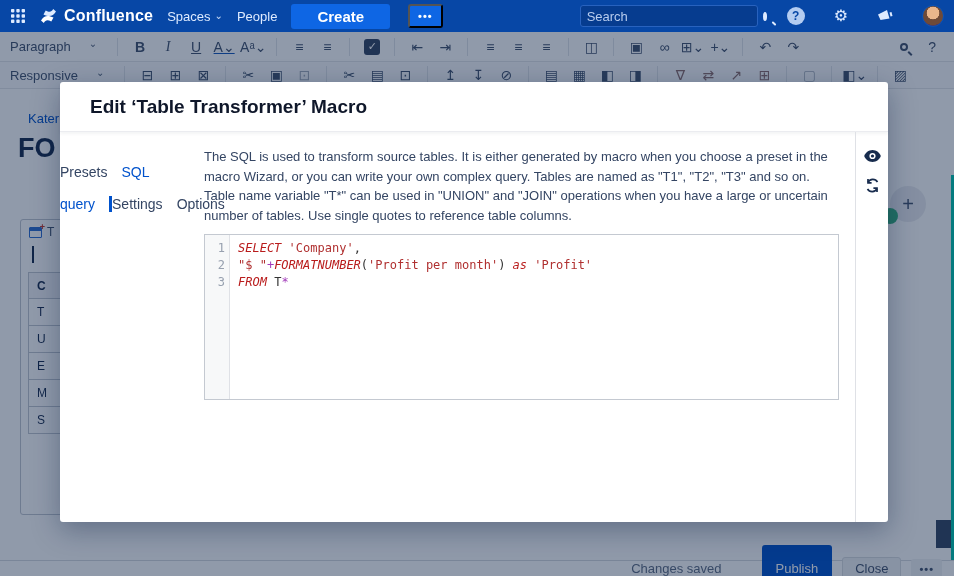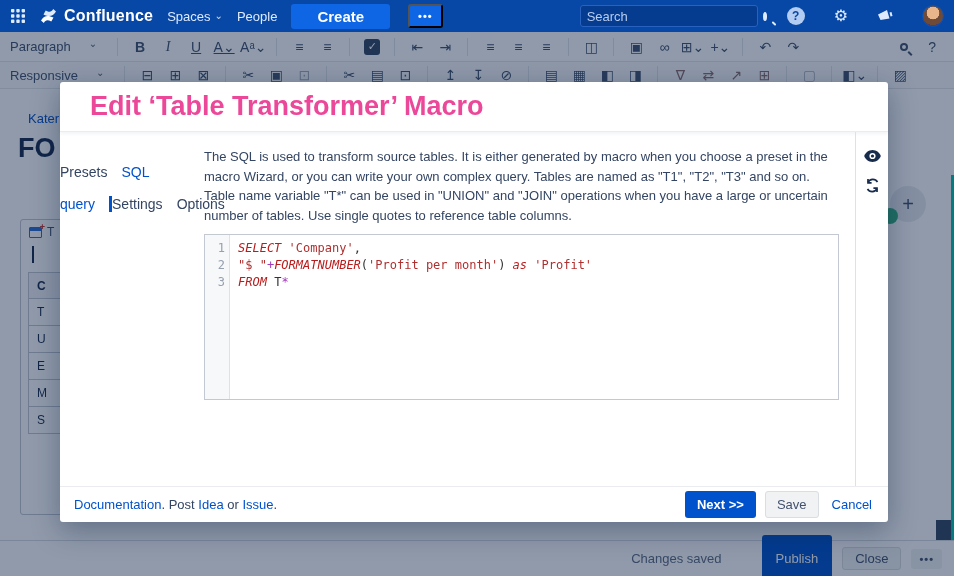--- a/index.html
+++ b/index.html
@@ -53,33 +53,33 @@
   .bg-table { position:absolute; left:7px; top:52px; width:60px; }
   .bg-cell { height:27px; border:1px solid #C1C7D0; border-top:none; background:#fff; font-size:12px; color:#172B4D; display:flex; align-items:center; padding-left:8px; cursor:text; }
   .bg-cell:first-child { border-top:1px solid #C1C7D0; background:#F4F5F7; font-weight:bold; }
 
   .plus-fab { position:absolute; left:890px; top:97px; width:36px; height:36px; border-radius:50%; background:#EBECF0; color:#42526E; font-size:20px; display:flex; align-items:center; justify-content:center; cursor:pointer; }
   .green-dot { position:absolute; left:882px; top:119px; width:16px; height:16px; border-radius:50%; background:#36B37E; }
   .teal-strip { position:absolute; right:0; top:86px; width:3px; height:490px; background:#00C7B1; }
   .corner-dark { position:absolute; right:3px; bottom:0; width:15px; height:28px; background:#344563; }
 
   
-  .bottombar { position:absolute; left:0; bottom:0; width:954px; height:36px; background:#FFFFFF; border-top:1px solid #D8DBE0; display:flex; align-items:center; justify-content:flex-end; gap:10px; padding-right:12px; }
+  .bottombar { position:absolute; left:0; bottom:0; width:954px; height:16px; background:#FFFFFF; border-top:1px solid #D8DBE0; display:flex; align-items:center; justify-content:flex-end; gap:10px; padding-right:12px; }
   .status-text { font-size:13px; color:#5E6C84; margin-right:30px; }
   .btn-publish { background:#0052CC; color:#fff; border:none; border-radius:3px; font-size:13px; padding:16px 14px; cursor:pointer; }
   .btn-close { background:#F1F2F4; color:#42526E; border:1px solid #D9DCE1; border-radius:3px; font-size:13px; padding:3px 12px; cursor:pointer; }
   .btn-barmore { background:#F1F2F4; color:#42526E; border:none; border-radius:3px; font-size:11px; font-weight:bold; padding:4px 8px; letter-spacing:1px; cursor:pointer; }
 
   
   .overlay { position:absolute; top:32px; left:0; width:954px; height:544px; background:rgba(9,30,66,0.45); z-index:50; }
 
   
   .modal { position:absolute; left:60px; top:82px; width:828px; height:440px; background:#fff; border-radius:3px; box-shadow:0 8px 28px rgba(9,30,66,.35); z-index:100; display:flex; flex-direction:column; }
   .m-head { height:50px; display:flex; align-items:center; padding-left:30px; border-bottom:1px solid #EBECF0; box-shadow:0 2px 3px rgba(9,30,66,.05); }
-  .m-title { font-size:27px; font-weight:600; color:#ec4899; }
+  .m-title { font-size:19px; font-weight:600; color:#0f172a; }
   .m-body { flex:1; display:flex; min-height:0; }
   .m-side { width:127px; padding-top:24px; }
   .m-tab { height:32px; line-height:32px; text-align:right; padding-right:14px; font-size:14px; color:#344563; cursor:pointer; }
   .m-tab.active { color:#0052CC; border-right:3px solid #0052CC; }
   .m-main { flex:1; padding:15px 16px 0 17px; min-width:0; }
   .m-desc { font-size:13px; color:#344563; line-height:1.5; }
   .editor { margin-top:9px; height:166px; border:1px solid #C4C9D1; display:flex; background:#fff; }
   .gutter { width:25px; background:#F7F8F9; border-right:1px solid #DFE1E6; padding-top:5px; text-align:right; }
   .gutter div { font:12px/17px "DejaVu Sans Mono", monospace; color:#97A0AF; padding-right:4px; }
   .codearea { flex:1; padding:5px 8px; cursor:text; overflow:hidden; }
@@ -295,23 +295,13 @@
       <span class="tool-ico">
         <svg width="15" height="15" viewBox="0 0 15 15" fill="none" stroke="#172B4D" stroke-width="1.7">
             <path d="M12.5 4 A5.4 5.4 0 0 0 3 4.4"></path>
             <path d="M2.5 11 A5.4 5.4 0 0 0 12 10.6"></path>
             <path d="M3 1 V4.8 H6.6" fill="none"></path>
             <path d="M12 14 V10.2 H8.4" fill="none"></path>
           </svg>
       </span>
     </div>
   </div>
-  <div class="m-foot">
-    <span class="foot-links">
-      <span class="link">Documentation</span><span>. </span><span>Post </span><span class="link">Idea</span><span> or </span><span class="link">Issue</span><span>.</span>
-    </span>
-    <span class="foot-btns">
-      <button class="btn-next">Next &gt;&gt;</button>
-      <button class="btn-save">Save</button>
-      <button class="btn-cancel">Cancel</button>
-    </span>
-  </div>
 </div>
 
 </body></html>

